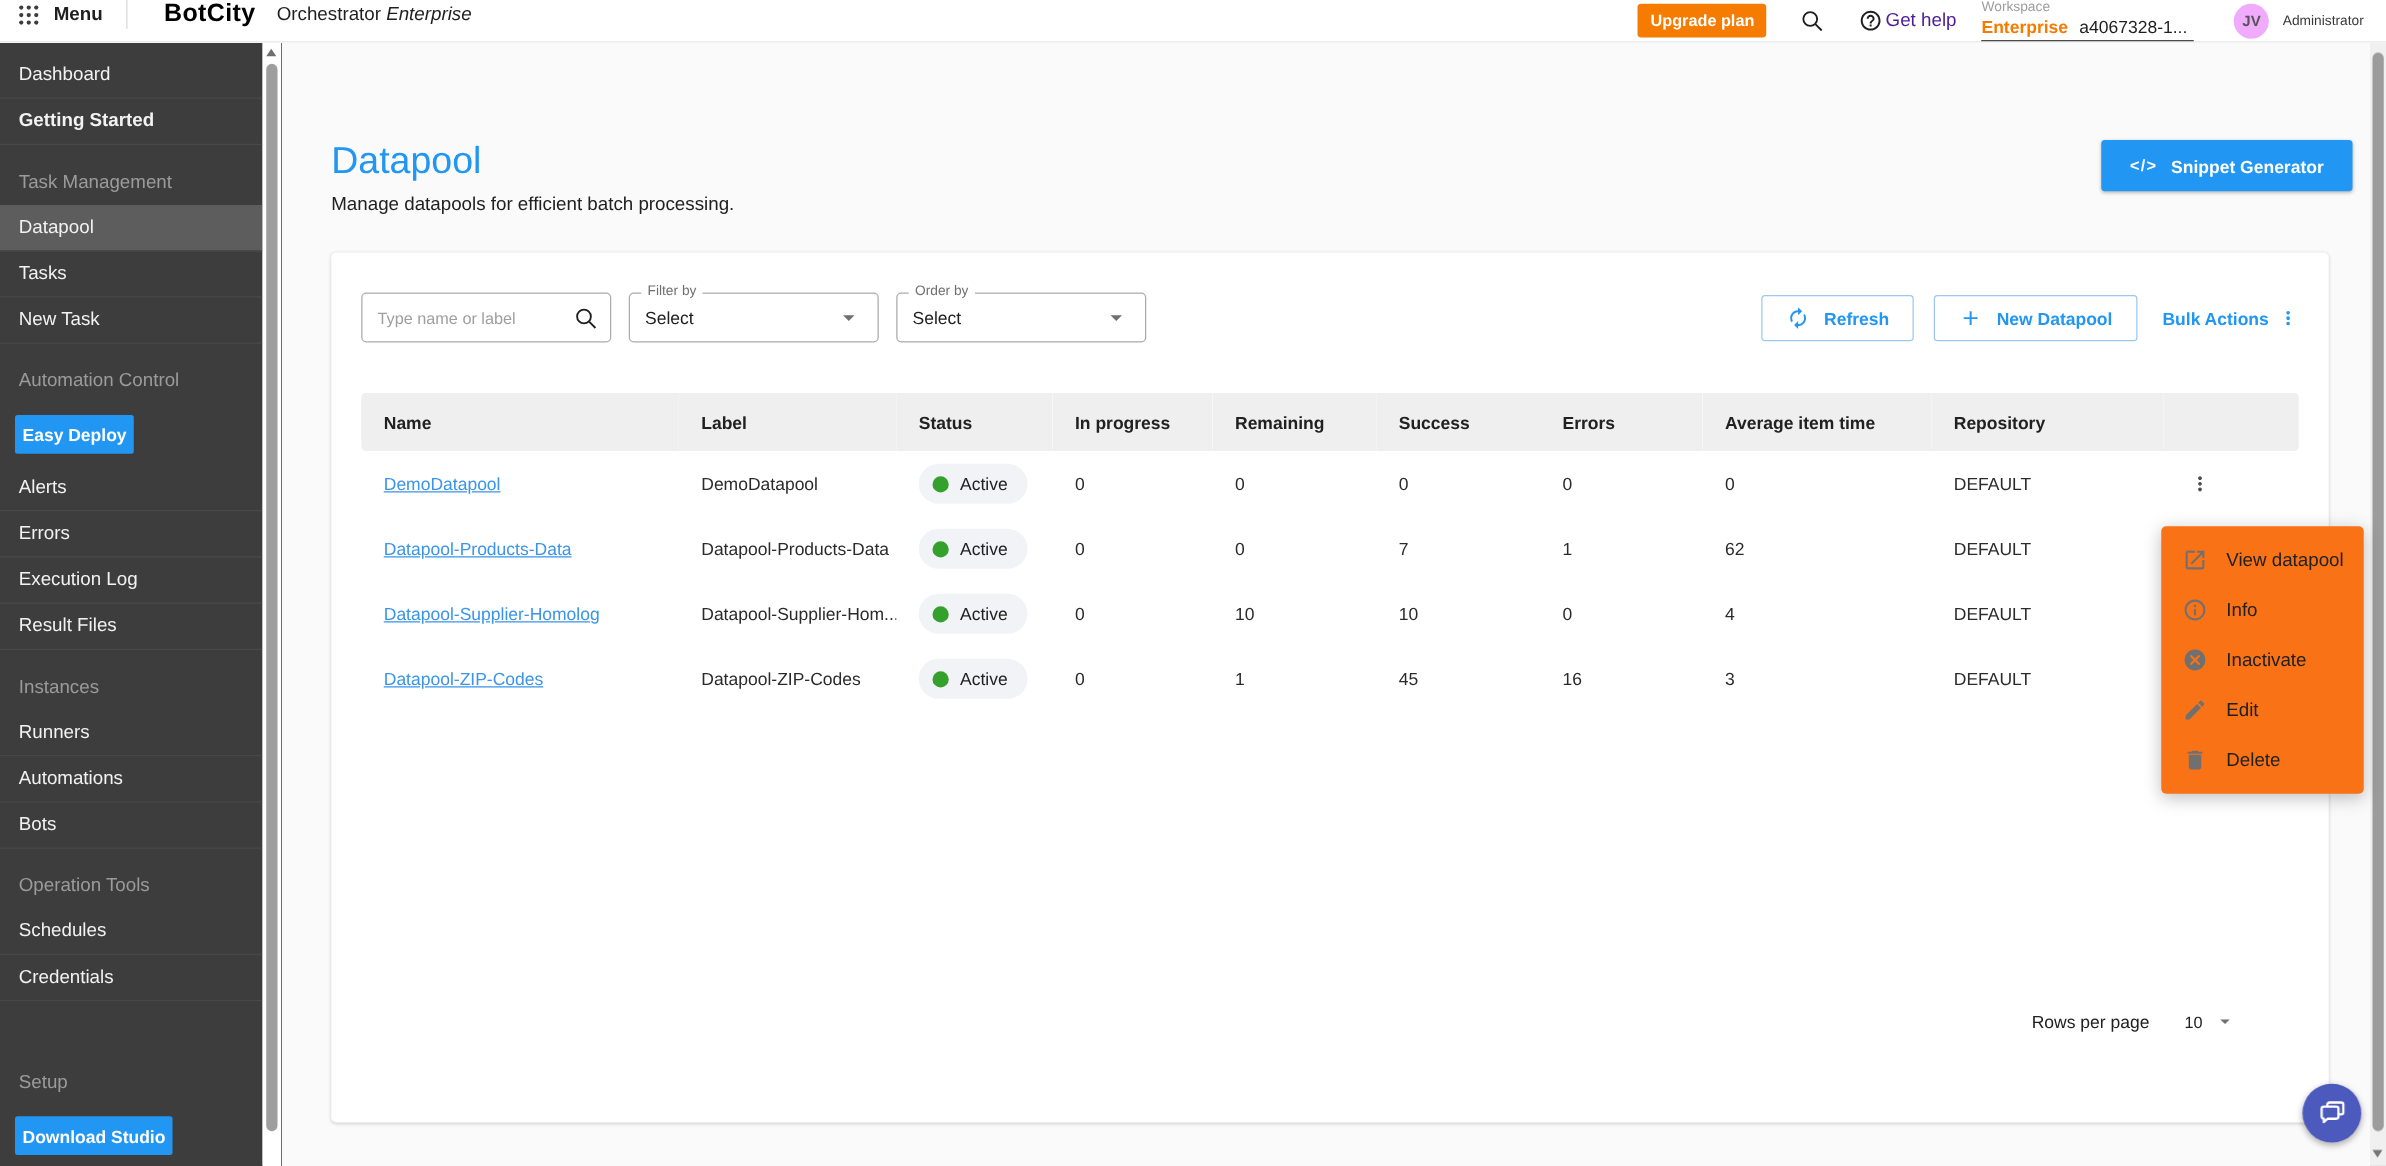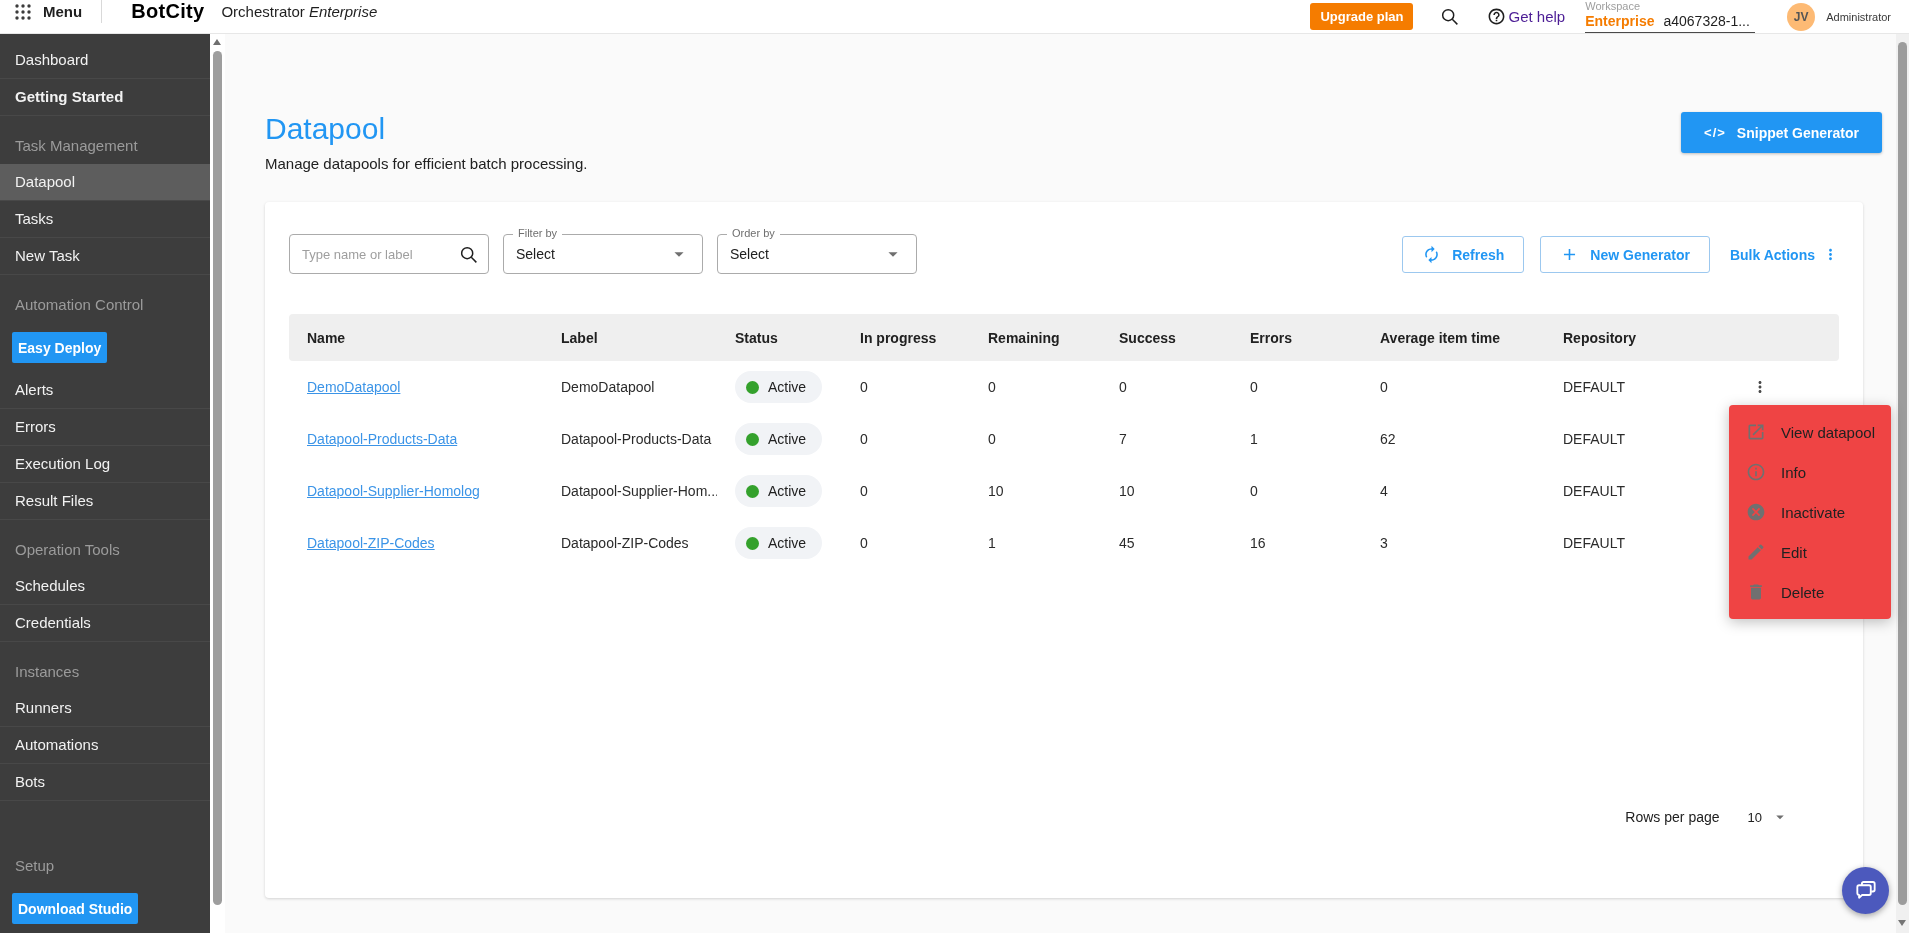--- a/index.html
+++ b/index.html
@@ -31,21 +31,21 @@
     font-family:inherit;
   }
   .tb-search { margin-right:27px; cursor:pointer; }
   .gethelp { display:flex; align-items:center; gap:2px; font-size:15px; color:#4c1d95; margin-right:20px; cursor:pointer; }
   .workspace { display:flex; flex-direction:column; border-bottom:1px solid #4a4a4a; padding-bottom:3px; min-width:170px; margin-right:32px; cursor:pointer; }
   .ws-label { font-size:11px; color:#9e9e9e; line-height:13px; }
   .ws-row { font-size:14px; display:flex; gap:9px; align-items:baseline; line-height:16px; }
   .ws-plan { color:var(--orange); font-weight:700; }
   .ws-id { color:#1f1f1f; }
   .avatar {
-    width:28px; height:28px; border-radius:50%; background:#fdba74; color:#555;
+    width:28px; height:28px; border-radius:50%; background:#f0abfc; color:#555;
     font-size:12px; font-weight:700; display:flex; align-items:center; justify-content:center;
     margin-right:11px; cursor:pointer;
   }
   .role { font-size:11px; color:#3a3a3a; margin-right:8px; }
 
   
   .sidebar {
     position:fixed; top:34px; left:0; width:210px; bottom:0;
     background:#3d3d3d; display:flex; flex-direction:column;
     overflow:hidden; z-index:20; padding-top:8px;
@@ -126,21 +126,21 @@
     border-radius:17px; padding:8px 16px 8px 11px; font-size:14px; color:#212121;
   }
   .dot { width:13px; height:13px; border-radius:50%; background:var(--green); }
   .kebab { cursor:pointer; display:inline-flex; padding:4px 2px; color:#4a4a4a; }
 
   .table-footer { position:absolute; right:74px; bottom:72px; display:flex; align-items:center; gap:28px; font-size:14px; color:#212121; }
   .rpp-value { display:flex; align-items:center; gap:9px; font-size:13px; cursor:pointer; }
 
   
   .context-menu {
-    position:fixed; left:1729px; top:405px; width:162px; background:#ef4444; border-radius:4px;
+    position:fixed; left:1729px; top:421px; width:162px; background:#f97316; border-radius:4px;
     box-shadow:0 3px 14px rgba(0,0,0,.25); padding:7px 0; z-index:40;text-align:center;
   }
   .menu-item { display:flex; align-items:center; gap:15px; height:40px; padding:0 17px; font-size:15px; color:#212121; cursor:pointer; white-space:nowrap; }
   .menu-item svg { fill:#707070; flex-shrink:0; }
 
   
   .chat-fab {
     position:fixed; left:1842px; top:867px; width:47px; height:47px; border-radius:50%;
     background:var(--fab); border:none; box-shadow:0 2px 6px rgba(0,0,0,.35);
     display:flex; align-items:center; justify-content:center; cursor:pointer; z-index:50;
@@ -213,29 +213,29 @@
     </div>
     <div>
       <div class="nav-header">Automation Control</div>
       <button class="side-btn">Easy Deploy</button>
       <div class="nav-item">Alerts</div>
       <div class="nav-item">Errors</div>
       <div class="nav-item">Execution Log</div>
       <div class="nav-item">Result Files</div>
     </div>
     <div>
-      <div class="nav-header">Operation Tools</div>
-      <div class="nav-item">Schedules</div>
-      <div class="nav-item">Credentials</div>
-    </div>
-    <div>
       <div class="nav-header">Instances</div>
       <div class="nav-item">Runners</div>
       <div class="nav-item">Automations</div>
       <div class="nav-item">Bots</div>
+    </div>
+    <div>
+      <div class="nav-header">Operation Tools</div>
+      <div class="nav-item">Schedules</div>
+      <div class="nav-item">Credentials</div>
     </div>
     <div class="sec-setup">
       <div class="nav-header">Setup</div>
       <button class="side-btn">Download Studio</button>
     </div>
   </nav>
 <div class="side-scrollbar">
   <span class="sb-up"></span>
   <span class="sb-thumb"></span>
 </div>
@@ -289,21 +289,21 @@
               </svg>
           </span>
           <span>Refresh</span>
         </button>
         <button class="outline-btn">
           <span>
             <svg width="19" height="19" viewBox="0 0 24 24" fill="#2196F3">
                 <path d="M19 13h-6v6h-2v-6H5v-2h6V5h2v6h6v2z"></path>
               </svg>
           </span>
-          <span>New Generator</span>
+          <span>New Datapool</span>
         </button>
         <span class="bulk">
           <span>Bulk Actions</span>
           <span>
             <svg width="17" height="17" viewBox="0 0 24 24" fill="#2196F3">
                 <path d="M12 8c1.1 0 2-.9 2-2s-.9-2-2-2-2 .9-2 2 .9 2 2 2zm0 2c-1.1 0-2 .9-2 2s.9 2 2 2 2-.9 2-2-.9-2-2-2zm0 6c-1.1 0-2 .9-2 2s.9 2 2 2 2-.9 2-2-.9-2-2-2z"></path>
               </svg>
           </span>
         </span>
       </div>

